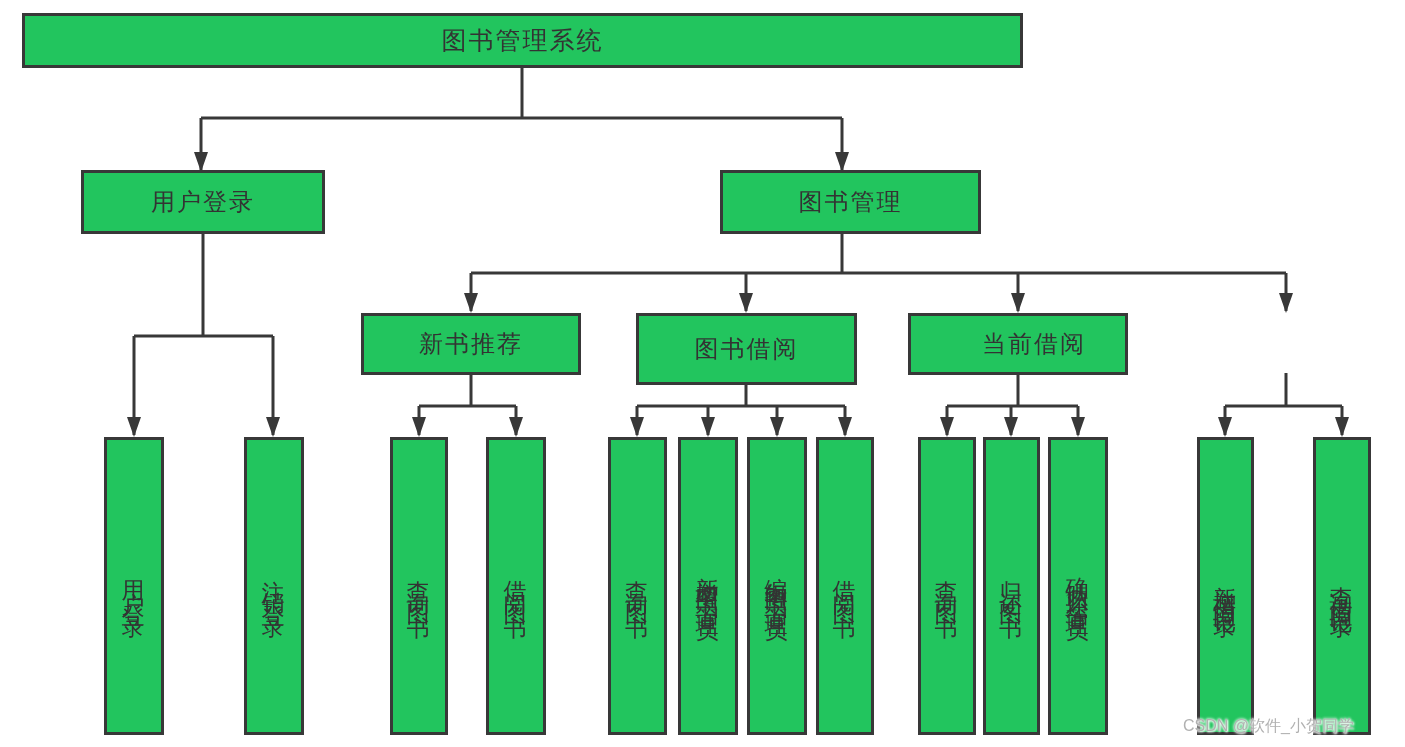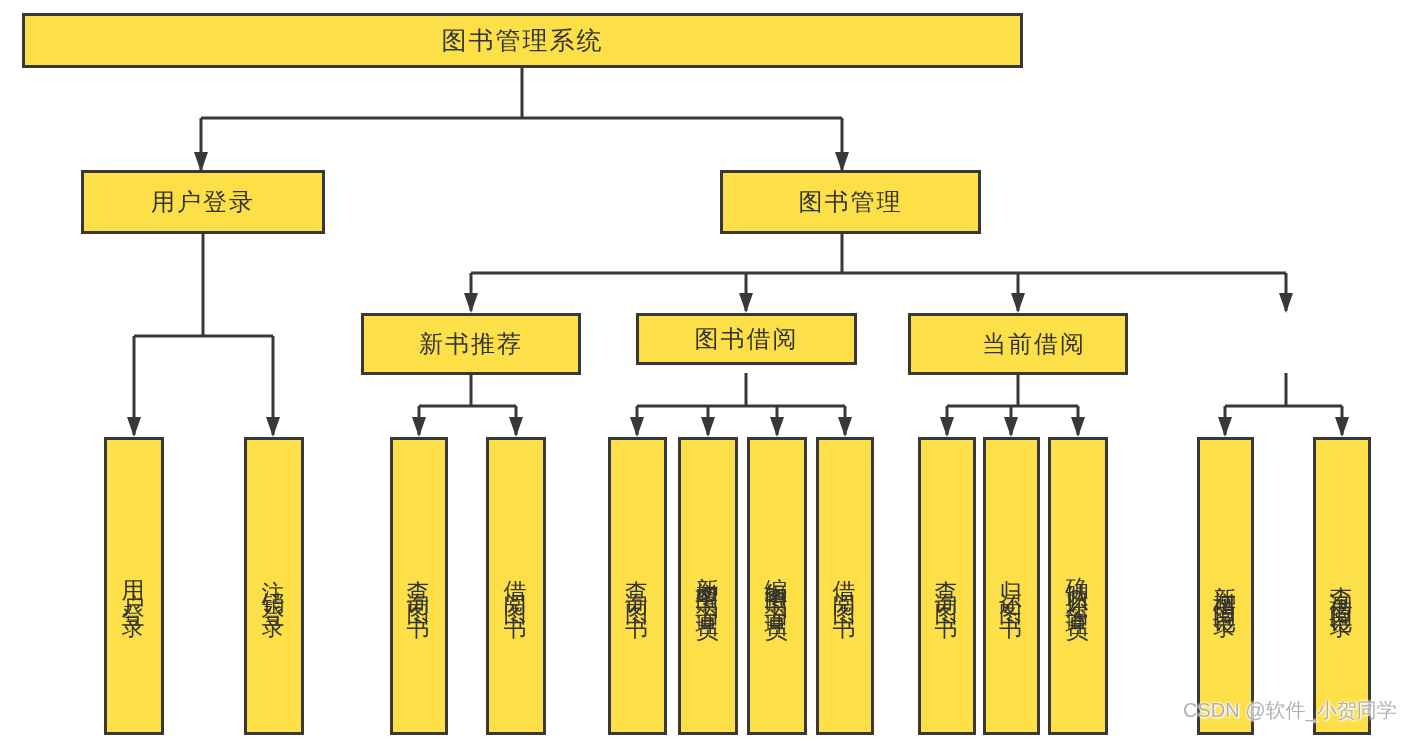--- a/index.html
+++ b/index.html
@@ -5,28 +5,28 @@
   :root{
     --line:#383838; --text:#333333; --background:#ffffff; --watermark:#b1b1b1;
   }
   *{margin:0;padding:0;box-sizing:border-box;}
   html,body{width:1405px;height:747px;overflow:hidden;background:var(--background);
     font-family:"Liberation Sans","DejaVu Sans",sans-serif;}
   .stage{position:relative;width:1405px;height:747px;background:var(--background);}
   .connectors{position:absolute;left:0;top:0;width:1405px;height:747px;}
   .connectors path{stroke:var(--line);stroke-width:3;fill:none;}
   .connectors polygon{fill:var(--line);}
-  .box{position:absolute;border:3px solid var(--line);background:#fde047;color:var(--text);
+  .box{position:absolute;border:3px solid var(--line);background:#22c55e;color:var(--text);
     display:flex;align-items:center;justify-content:center;text-align:center;}
   .hbox{font-size:24px;letter-spacing:2px;}
   .root-box{font-size:25px;}
   .vbox span{writing-mode:vertical-rl;text-orientation:mixed;font-size:23px;color:var(--text);}
   .v-short span{letter-spacing:12px;}
   .v-long span{letter-spacing:6px;}
-  .watermark{position:absolute;left:1183px;top:697px;width:220px;font-size:20px;
+  .watermark{position:absolute;left:1183px;top:716px;width:220px;font-size:16px;
     color:var(--watermark);white-space:nowrap;z-index:5;
     text-shadow:0 0 3px #fff,0 0 3px #fff,1px 1px 2px #fff;}
 </style>
 </head>
 <body>
 
 <div class="stage">
 
   <svg class="connectors" viewBox="0 0 1405 747" xmlns="http://www.w3.org/2000/svg">
 
@@ -63,21 +63,21 @@
     <polygon points="1218,417 1232,417 1225,437"></polygon>
     <polygon points="1335,417 1349,417 1342,437"></polygon>
   </svg>
 
   <div class="box hbox root-box" style="left:22px;top:13px;width:1001px;height:55px;">图书管理系统</div>
 
   <div class="box hbox" style="left:81px;top:170px;width:244px;height:64px;">用户登录</div>
   <div class="box hbox" style="left:720px;top:170px;width:261px;height:64px;">图书管理</div>
 
   <div class="box hbox" style="left:361px;top:313px;width:220px;height:62px;">新书推荐</div>
-  <div class="box hbox" style="left:636px;top:313px;width:221px;height:52px;">图书借阅</div>
+  <div class="box hbox" style="left:636px;top:313px;width:221px;height:72px;">图书借阅</div>
   <div class="box hbox" style="left:908px;top:313px;width:220px;height:62px;padding-left:32px;">当前借阅</div>
 
   <div class="box vbox v-short" style="left:104px;top:437px;width:60px;height:298px;">
     <span>用户登录</span>
   </div>
   <div class="box vbox v-short" style="left:244px;top:437px;width:60px;height:298px;">
     <span>注销登录</span>
   </div>
 
   <div class="box vbox v-short" style="left:390px;top:437px;width:58px;height:298px;">

